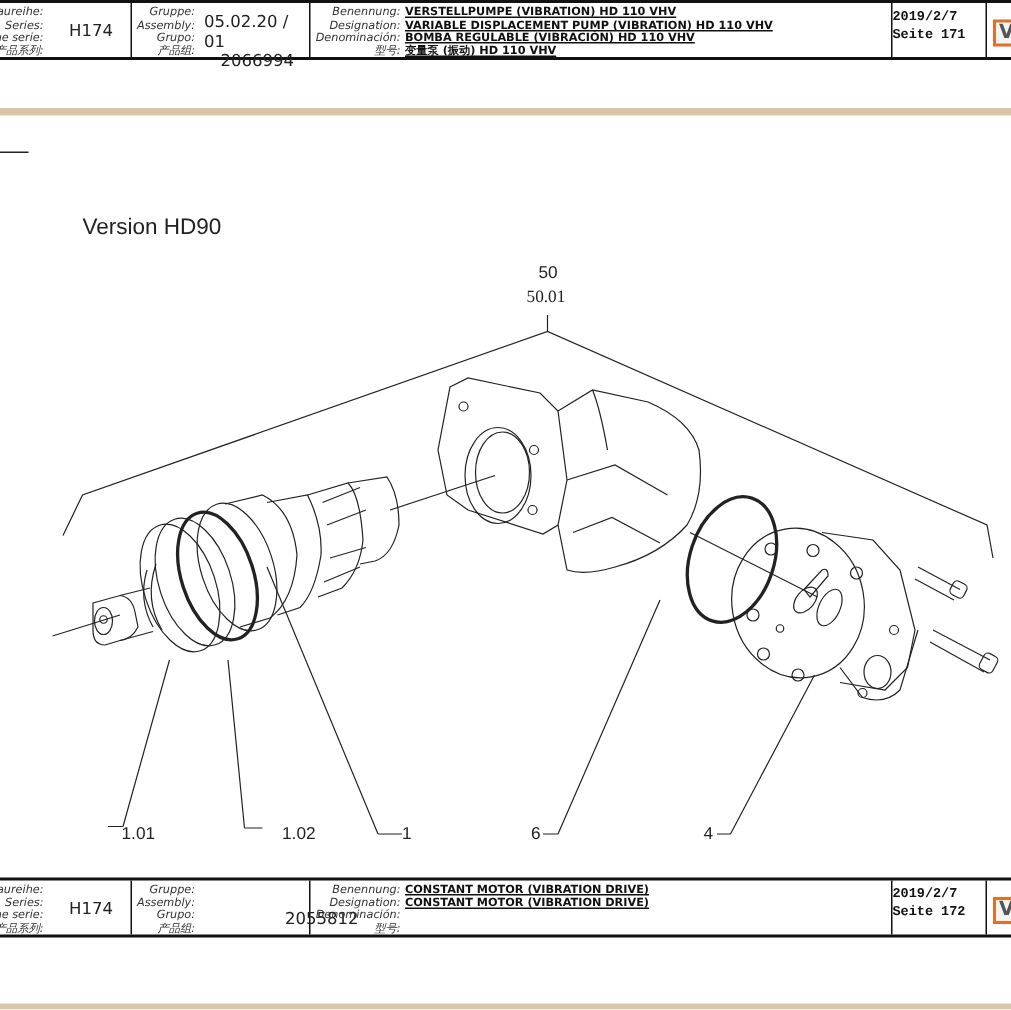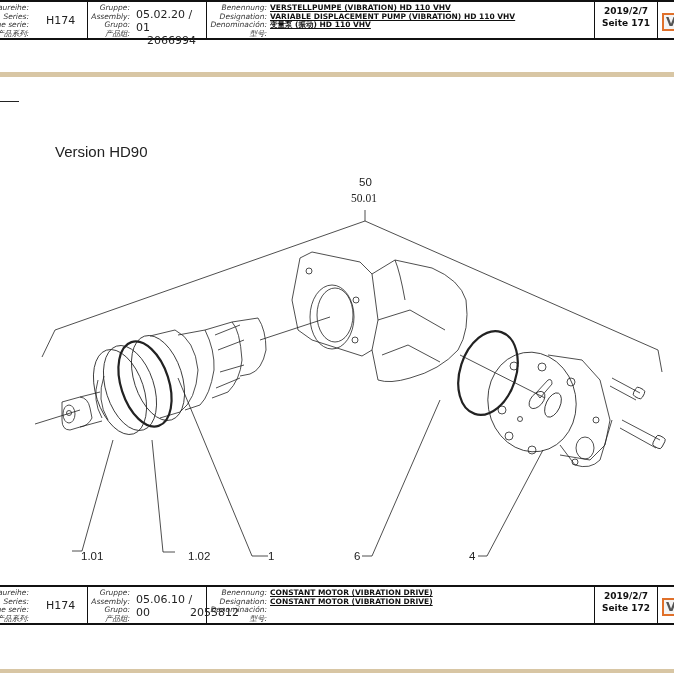--- a/index.html
+++ b/index.html
@@ -2,21 +2,21 @@
 <html><head>
 <meta charset="utf-8">
 <style>
   html, body { margin:0; padding:0; background:#fff; }
   body { width:674px; height:673px; position:relative; overflow:hidden; font-family:"DejaVu Sans", sans-serif; color:#111; }
   .hdr { position:absolute; left:0; width:674px; height:40px; border-top:2px solid #111; border-bottom:2px solid #111; box-sizing:border-box; }
   .cell { position:absolute; top:0; height:100%; border-right:1px solid #111; box-sizing:border-box; }
   .lbls { position:absolute; top:2px; font-style:italic; font-size:7.5px; line-height:8.6px; color:#333; text-align:right; }
   .val { position:absolute; font-size:11px; color:#222; }
   .desc { position:absolute; top:2px; left:63px; font-weight:bold; font-size:7.5px; line-height:8.6px; white-space:nowrap;text-decoration:underline; }
-  .pg { position:absolute; top:3px; left:0; width:100%; text-align:center; font-weight:bold; font-size:9px; line-height:12px; }
+  .pg { position:absolute; top:3px; left:0; width:100%; text-align:left; font-weight:bold; font-size:9px; line-height:12px;font-family:Liberation Mono, monospace; }
   .logo { position:absolute; top:11px; left:4px; width:20px; height:18px; border:2px solid #e0702a; background:#f4f4f4; box-sizing:border-box; font-weight:bold; font-family:"DejaVu Sans", sans-serif; font-size:13px; color:#555; line-height:14px; padding-left:2px; overflow:hidden; }
   .band { position:absolute; left:0; width:674px; height:5px; background:#d8c6a4; }
   .title { position:absolute; left:55px; top:143px; font-family:"Liberation Sans", sans-serif; font-size:15px; color:#222; }
   .callout { position:absolute; font-family:"Liberation Sans", sans-serif; font-size:11.5px; color:#222; }
   svg.draw { position:absolute; left:0; top:0; }
 </style>
 </head>
 <body>
 
 <div class="hdr" style="top:0;">
@@ -42,20 +42,21 @@
   <div class="cell" style="left:207px;width:388px;">
     <div class="lbls" style="left:0;width:60px;">
       <div>Benennung:</div>
       <div>Designation:</div>
       <div>Denominación:</div>
       <div>型号:</div>
     </div>
     <div class="desc">
       <div>VERSTELLPUMPE (VIBRATION) HD 110 VHV</div>
       <div>VARIABLE DISPLACEMENT PUMP (VIBRATION) HD 110 VHV</div>
+      <div>BOMBA REGULABLE (VIBRACIÓN) HD 110 VHV</div>
       <div>变量泵 (振动) HD 110 VHV</div>
     </div>
   </div>
   <div class="cell" style="left:595px;width:63px;">
     <div class="pg">
       <div>2019/2/7</div>
       <div>Seite 171</div>
     </div>
   </div>
   <div class="cell" style="left:658px;width:16px;border-right:none;">
@@ -158,21 +159,20 @@
     </div>
     <div class="val" style="left:46px;top:12px;">H174</div>
   </div>
   <div class="cell" style="left:88px;width:119px;">
     <div class="lbls" style="left:0;width:42px;">
       <div>Gruppe:</div>
       <div>Assembly:</div>
       <div>Grupo:</div>
       <div>产品组:</div>
     </div>
-    <div class="val" style="left:48px;top:6px;">05.06.10 / 00</div>
     <div class="val" style="left:59px;top:19px;margin-left:43px;">2055812</div>
   </div>
   <div class="cell" style="left:207px;width:388px;">
     <div class="lbls" style="left:0;width:60px;">
       <div>Benennung:</div>
       <div>Designation:</div>
       <div>Denominación:</div>
       <div>型号:</div>
     </div>
     <div class="desc">

